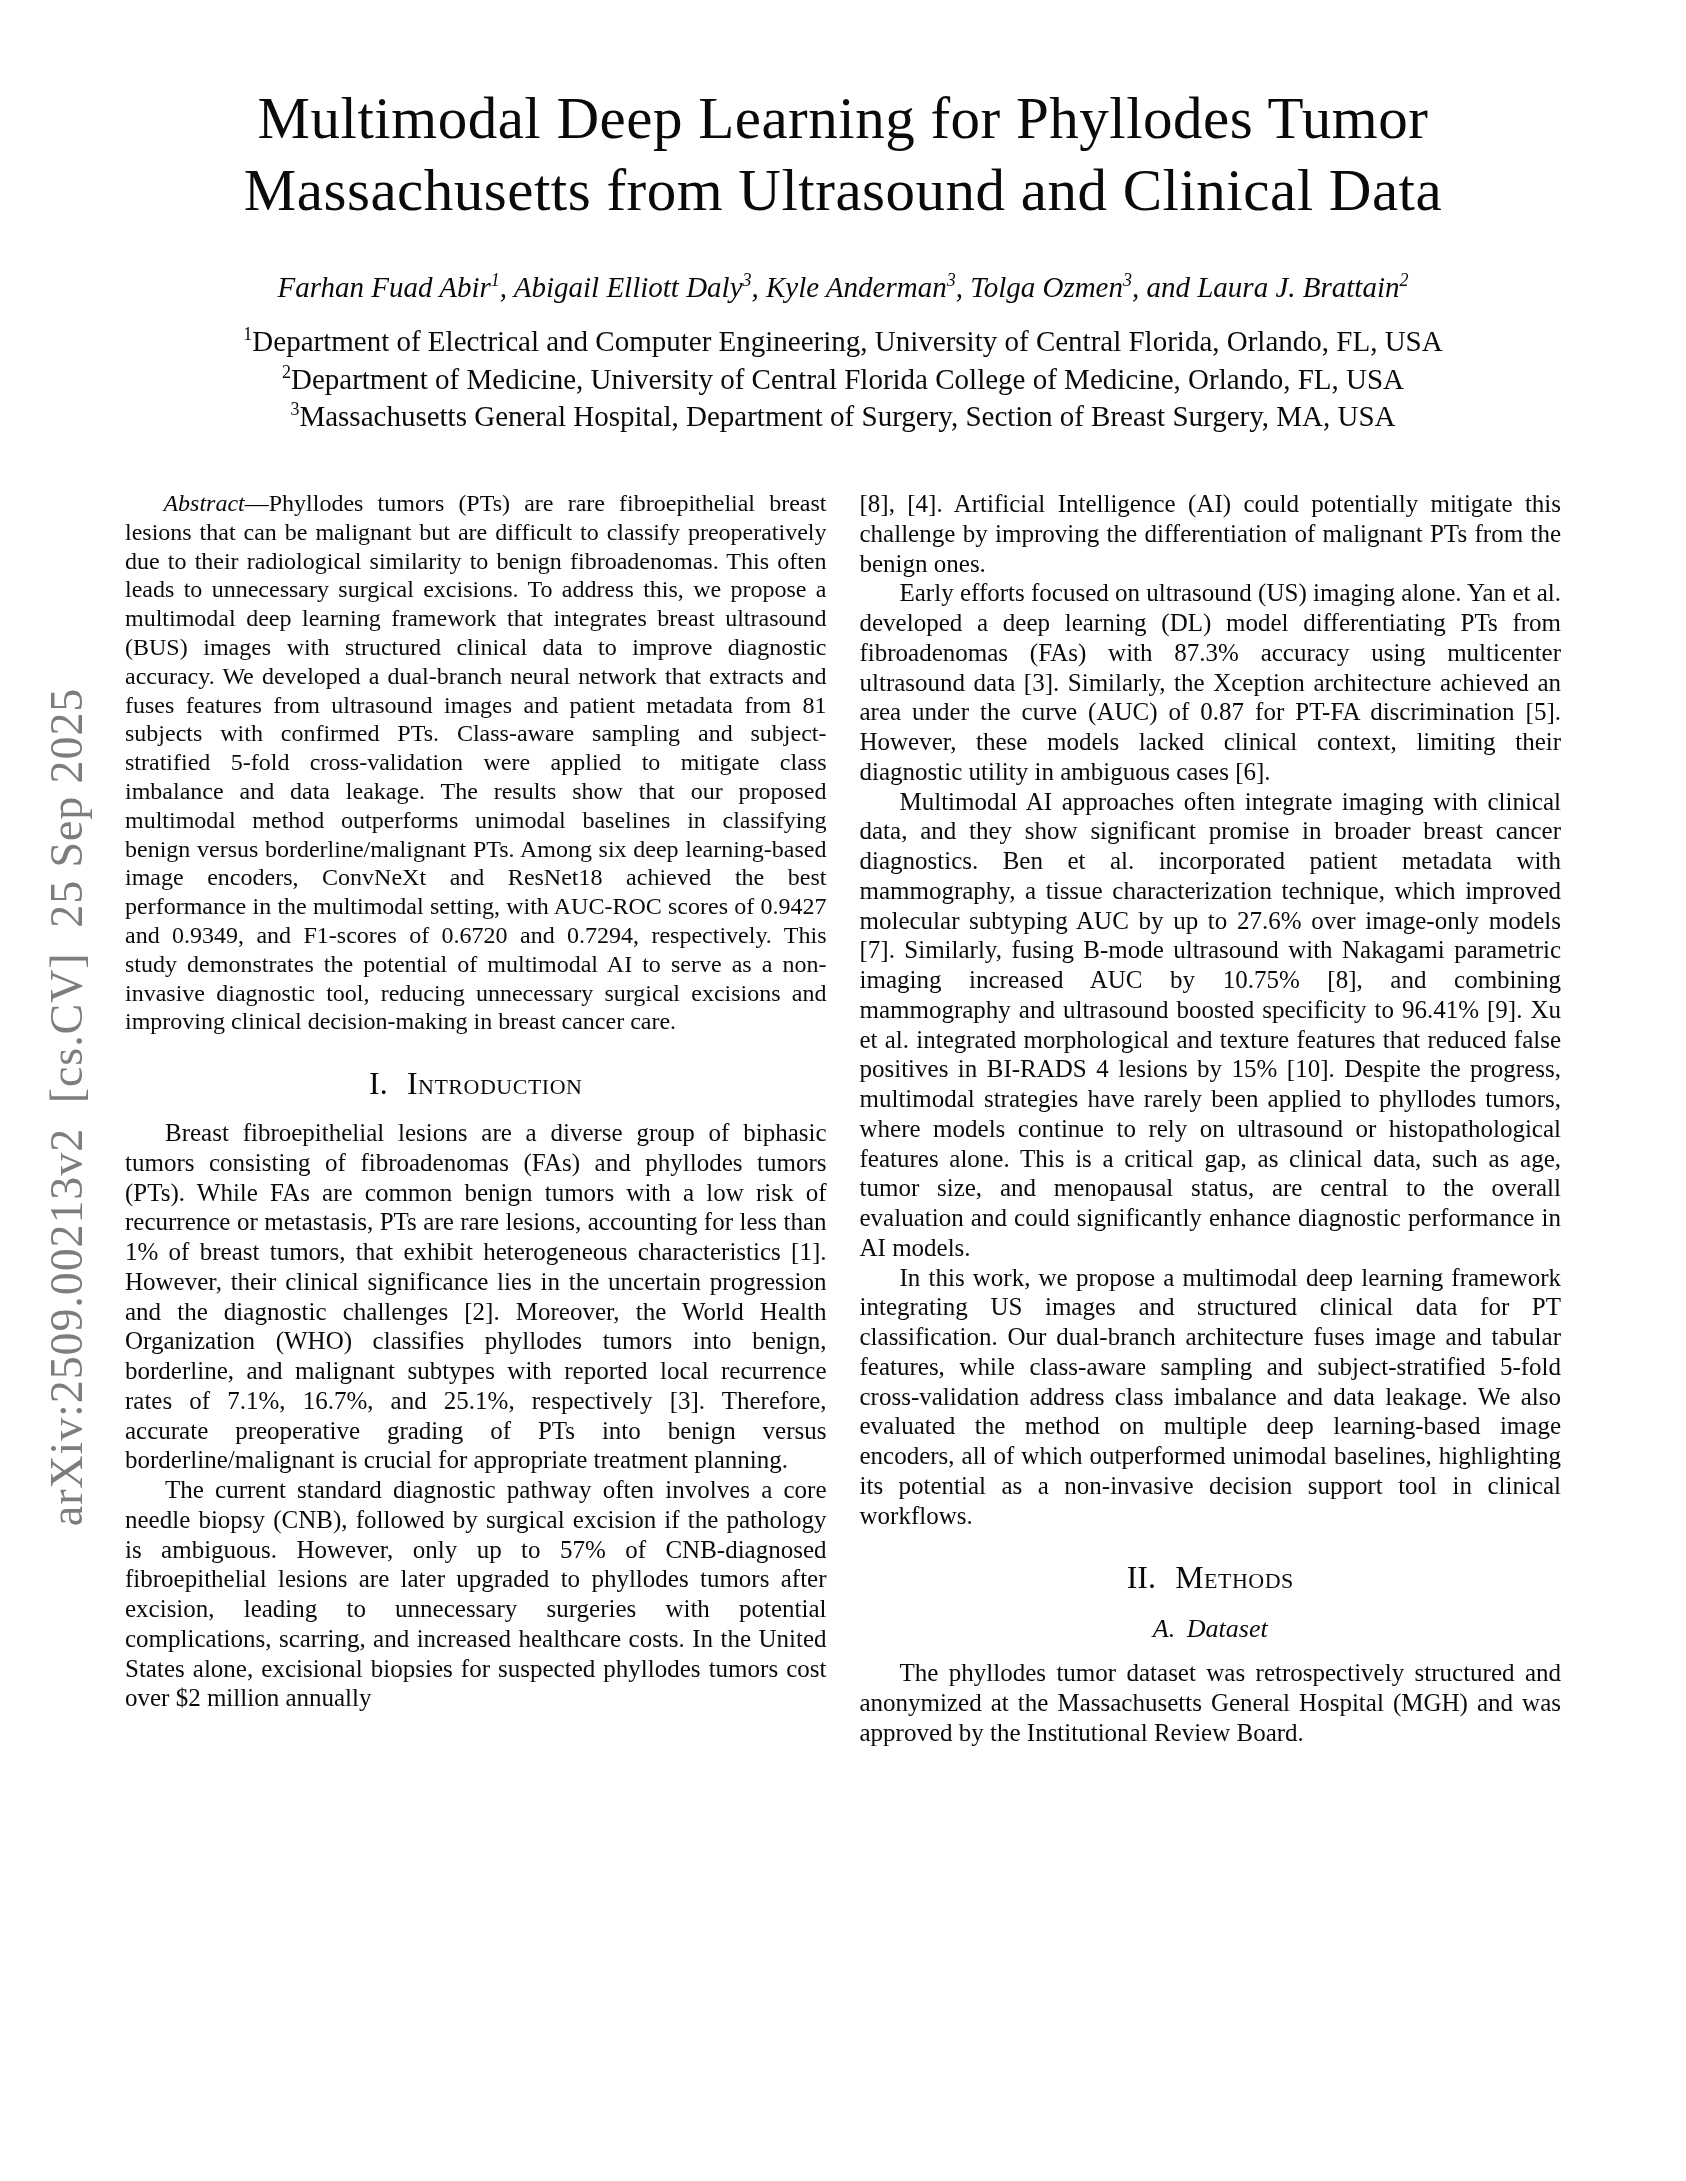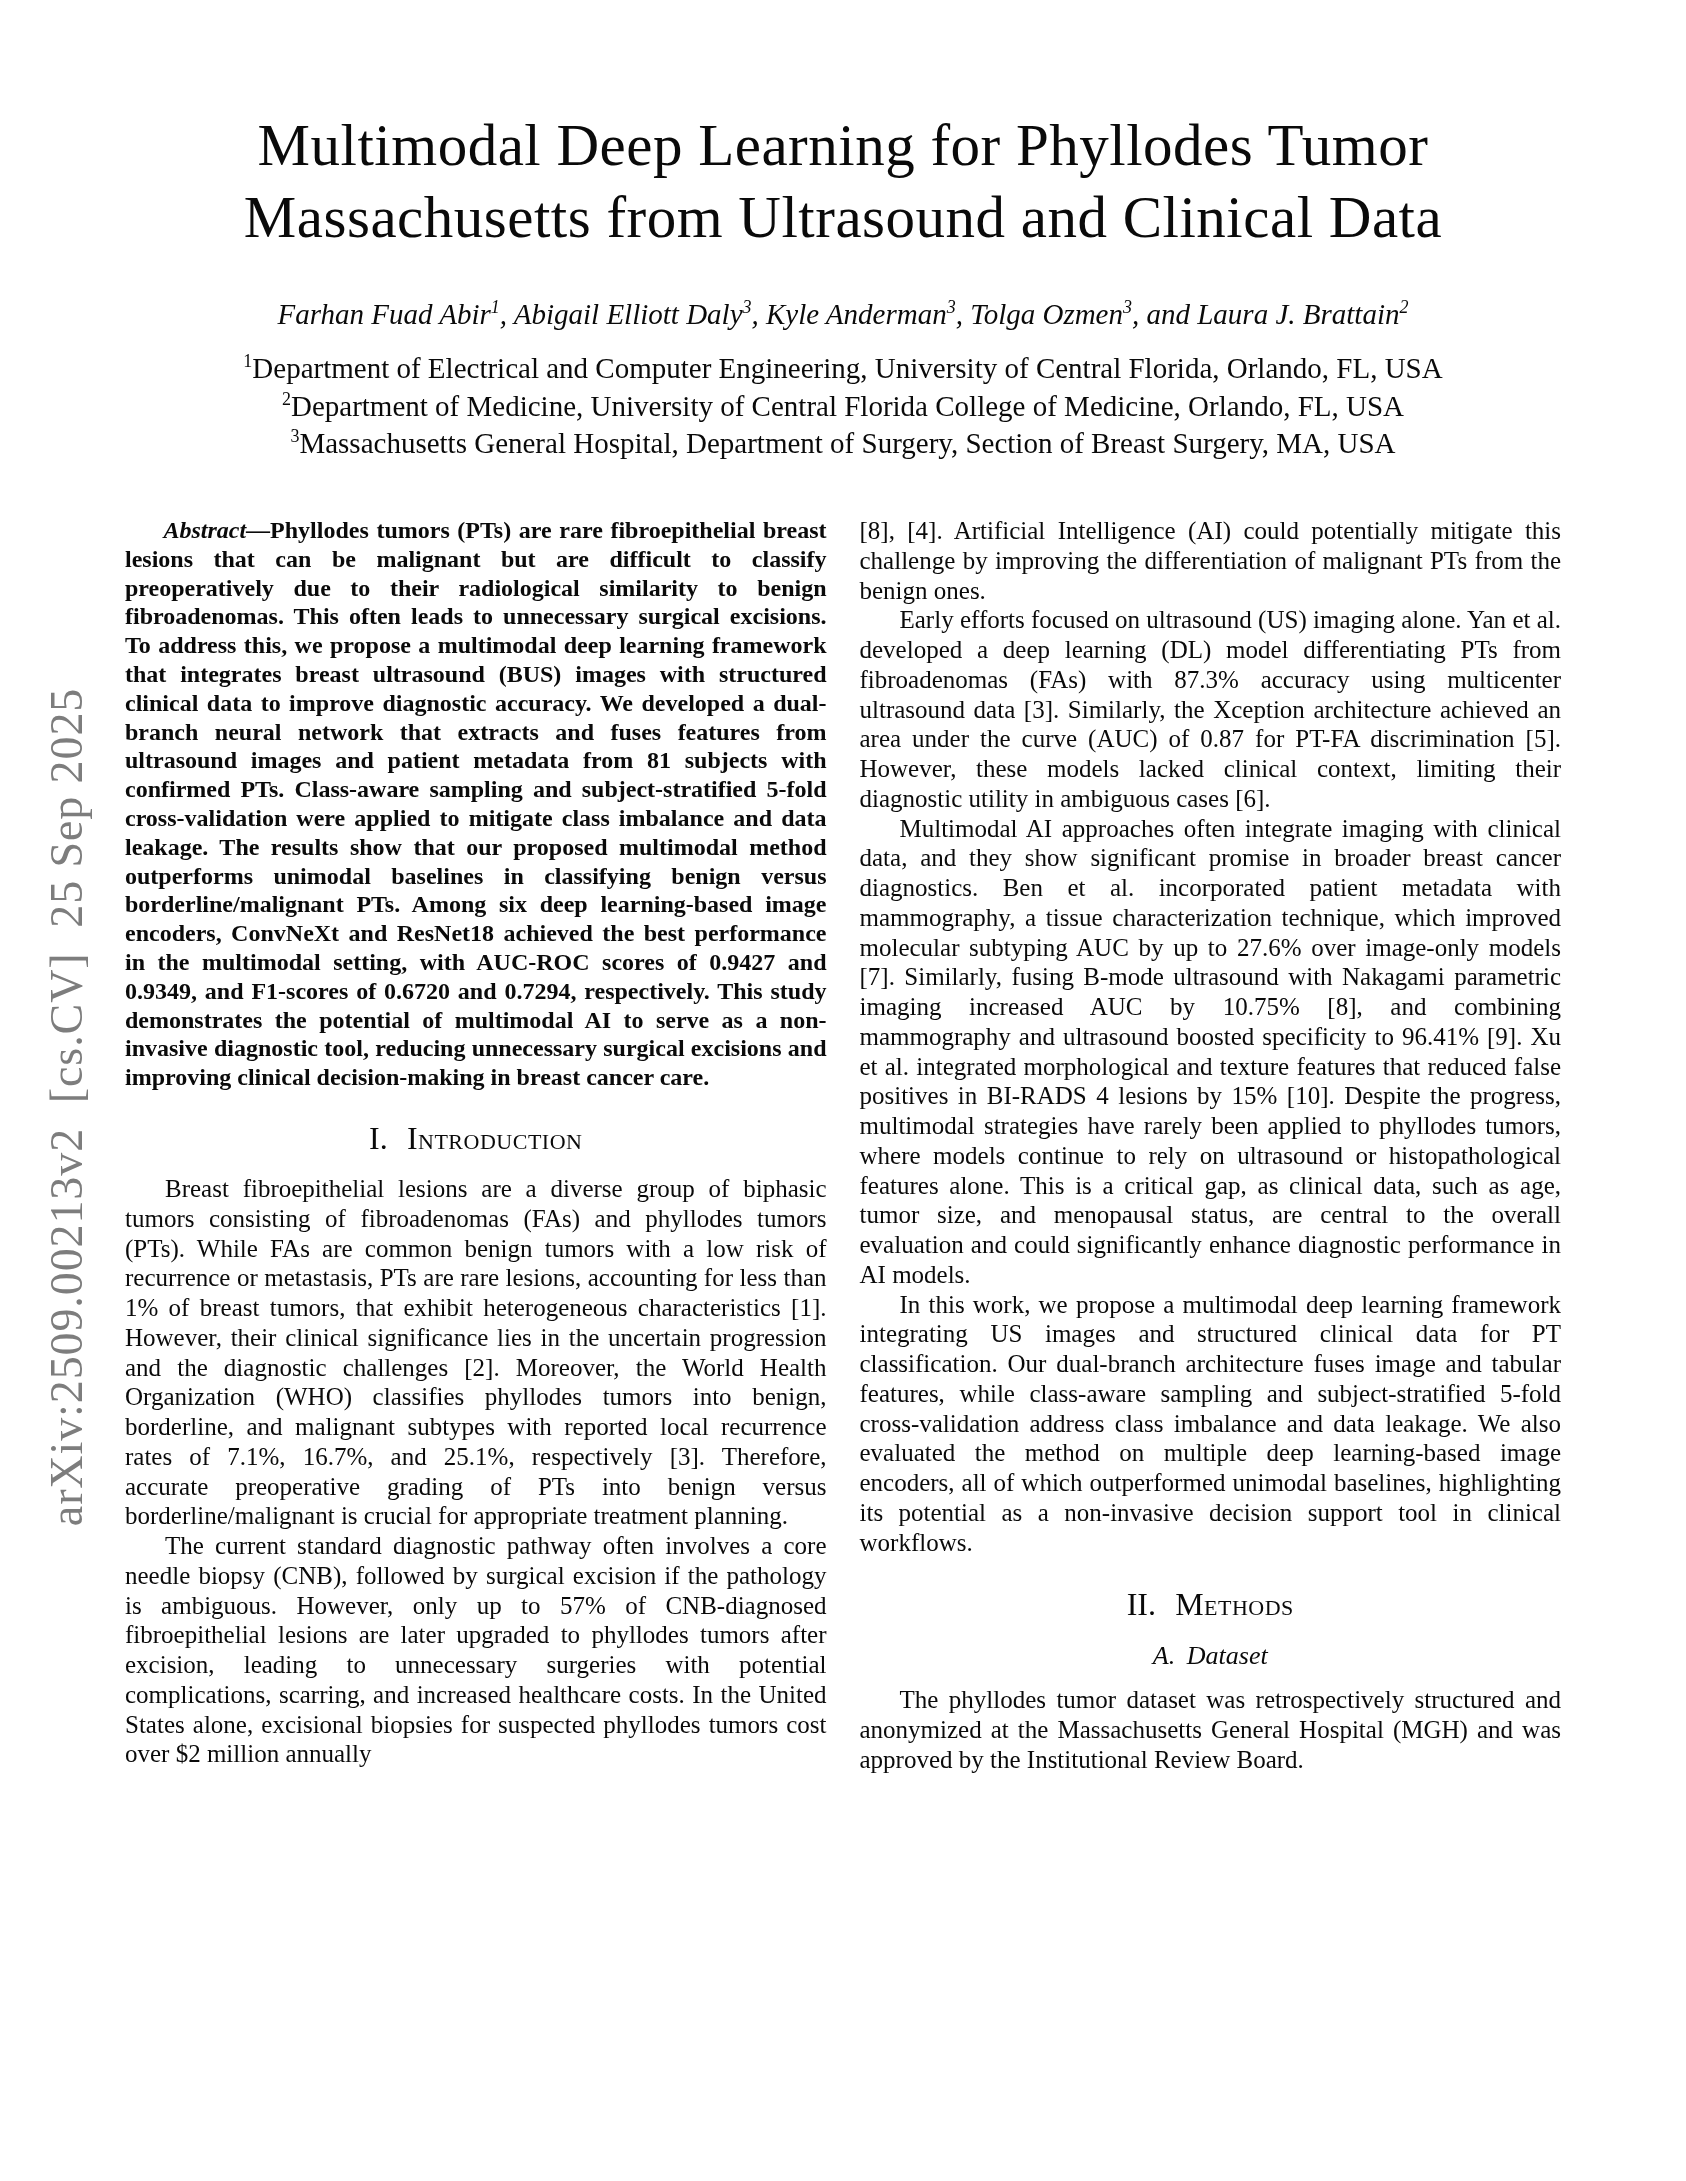--- a/index.html
+++ b/index.html
@@ -16,21 +16,21 @@
   .arxiv-stamp {
     position: absolute;
     top: 1107px;
     left: 66px;
     transform: translate(-50%, -50%) rotate(-90deg);
     white-space: pre;
     font-size: 46px;
     color: #7d7d7d;
     letter-spacing: 0.9px;
   }
-  header { text-align: center; padding-top: 110px; }
+  header { text-align: center; padding-top: 83px; }
   .title {
     font-size: 59px;
     font-weight: 400;
     line-height: 1.22;
     margin: 0;
     letter-spacing: 0.5px;
   }
   .authors { margin-top: 44px; font-size: 29px; font-style: italic; }
   sup { font-size: 62%; vertical-align: super; line-height: 0; }
   .affiliations { margin-top: 19px; font-size: 29px; line-height: 1.30; }
@@ -43,21 +43,21 @@
   }
   .col {
     width: 702px;
     text-align: justify;
     font-size: 25px;
     line-height: 1.19;
   }
   .col p { margin: 0; text-indent: 1.6em; }
   .col p.noindent { text-indent: 0; }
   .abstract, .index-terms {
-    font-weight: bold;
+    font-weight: normal;
     font-size: 24px;
     line-height: 1.20;
   }
   .abstract-label, .index-label { font-style: italic; }
   .sec-head {
     text-align: center;
     text-indent: 0 !important;
     margin: 27.5px 0 16.5px 0 !important;
     font-size: 32px;
   }

